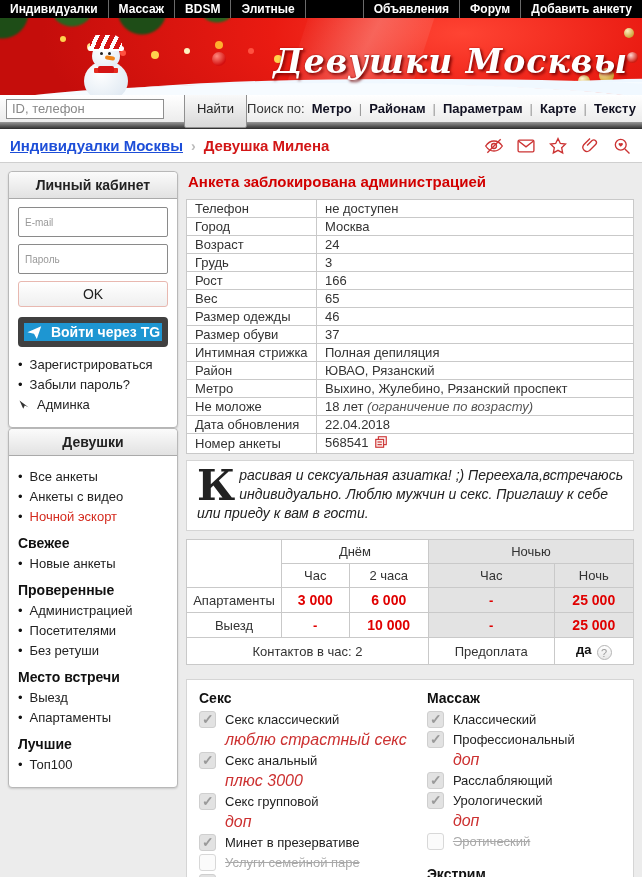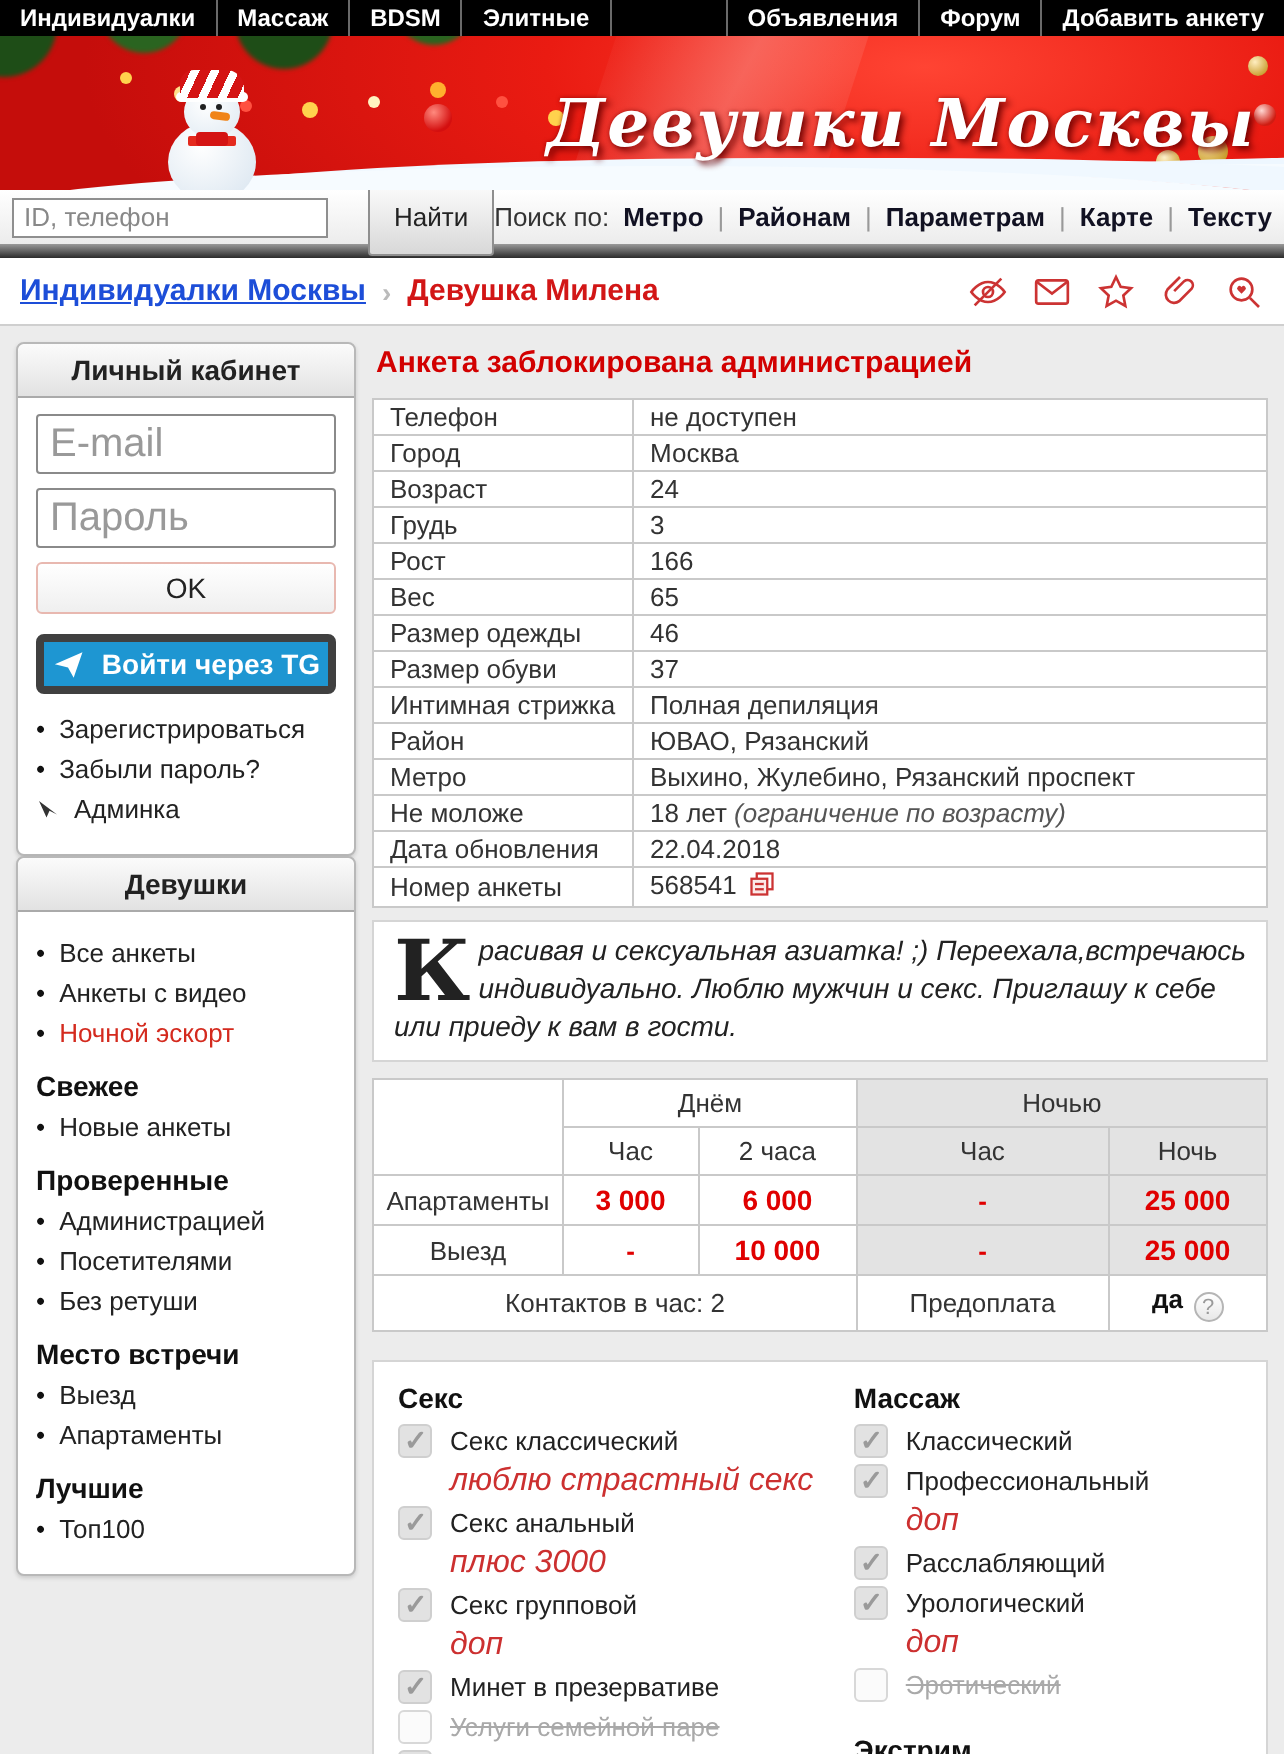--- a/index.html
+++ b/index.html
@@ -68,24 +68,24 @@
 
   
   .content { display:flex; padding:8px; background:#ececec; align-items:flex-start; }
   .sidebar { width:170px; flex:0 0 170px; }
   .main { flex:1; margin-left:8px; min-width:0; }
 
   
   .sbox { background:#fff; border:1px solid #b8b8b8; border-radius:4px; box-shadow:0 1px 2px rgba(0,0,0,.15); margin-bottom:0; overflow:hidden; }
   .sbox-head { background:linear-gradient(#fbfbfb,#e2e2e2); border-bottom:1px solid #aaa; text-align:center; font-weight:bold; font-size:14px; color:#222; padding:5px 0; border-radius:4px 4px 0 0; }
   .sbox-body { padding:8px 9px 10px; }
-  .sbox input { width:100%; height:14px; border:1px solid #8a8a8a; border-radius:2px; padding:14px 6px; font-size:20px; color:#444; margin-bottom:7px; }
+  .sbox input { width:100%; height:14px; border:1px solid #8a8a8a; border-radius:2px; padding:14px 6px; font-size:10px; color:#444; margin-bottom:7px; }
   .sbox input::placeholder { color:#999; }
   .btn-ok { width:100%; height:26px; background:linear-gradient(#ffffff,#efefef); border:1px solid #e8b8b0; border-radius:3px; font-size:14px; color:#222; cursor:pointer; margin-bottom:10px; }
-  .btn-tg { width:100%; height:30px; background:#1e96d2; border:4px solid #404040; border-radius:4px; color:#fff; font-size:14px; font-weight:bold; cursor:pointer; display:flex; align-items:center; justify-content:center; gap:8px; margin-bottom:10px; }
+  .btn-tg { width:100%; height:30px; background:#1e96d2; border:6px solid #404040; border-radius:4px; color:#fff; font-size:14px; font-weight:bold; cursor:pointer; display:flex; align-items:center; justify-content:center; gap:8px; margin-bottom:10px; }
   .btn-tg svg { width:17px; height:17px; }
   .slink-row { display:flex; align-items:center; gap:7px; margin:5px 0; }
   .slink-row .bullet { color:#111; font-size:13px; line-height:1; }
   .slink-row a { color:#222; font-size:13px; text-decoration:none; }
   .slink-row a.red { color:#d42a1e; }
   .slink-row svg { width:12px; height:12px; }
   .sb-subhead { font-weight:bold; font-size:14px; color:#111; margin:11px 0 5px; }
 
   
   .blocked { color:#d20000; font-weight:bold; font-size:15px; margin:2px 0 9px 2px; }

